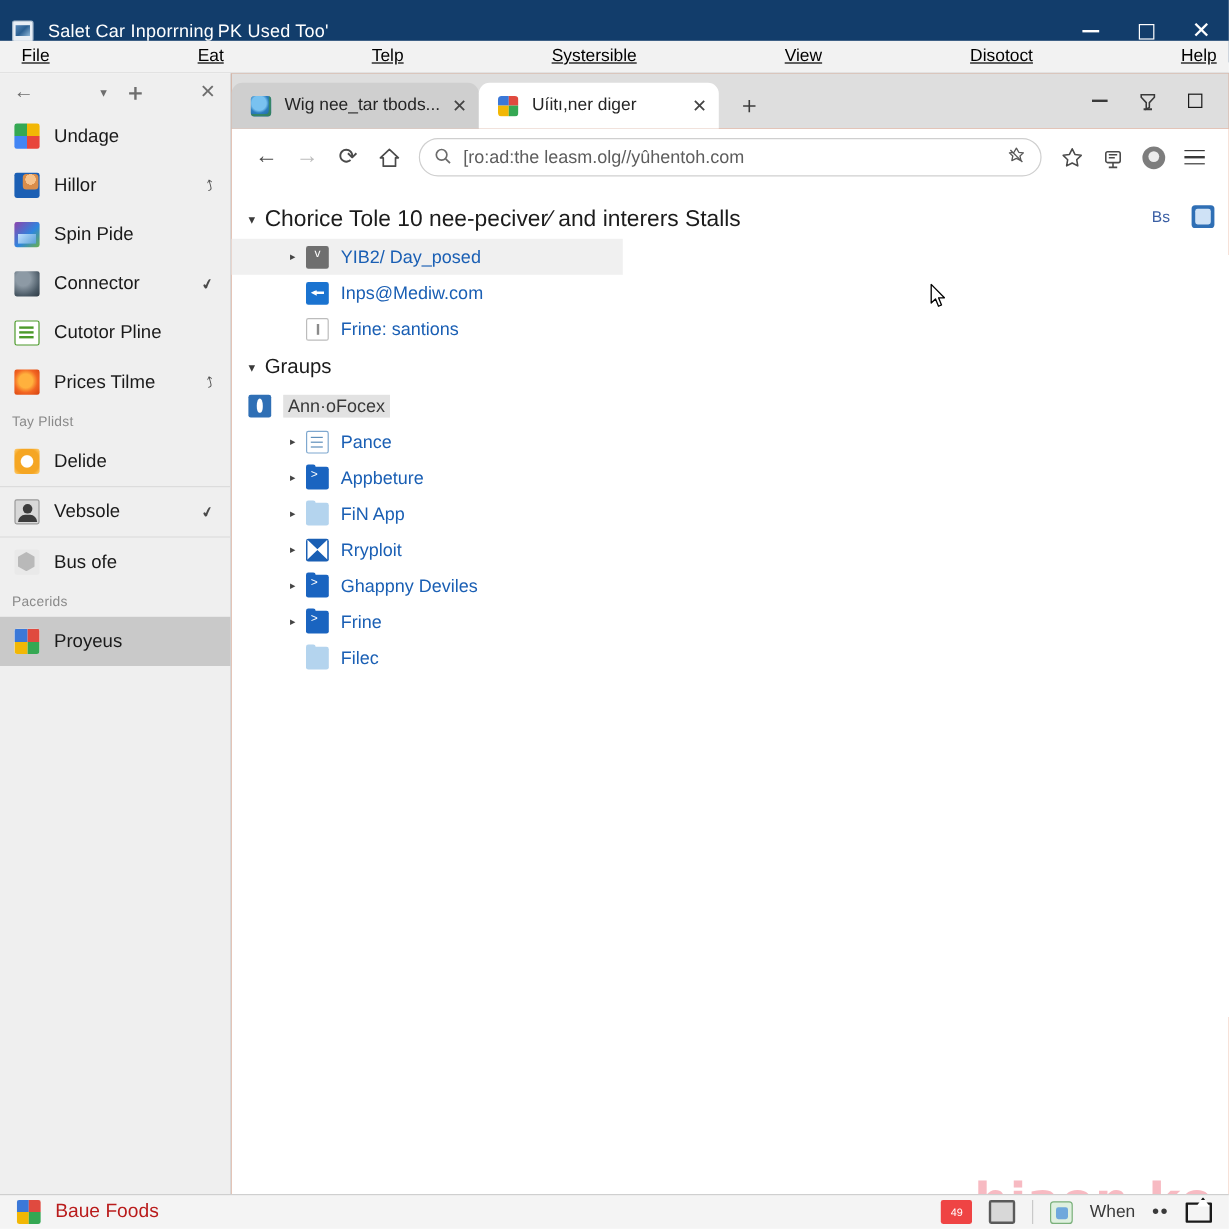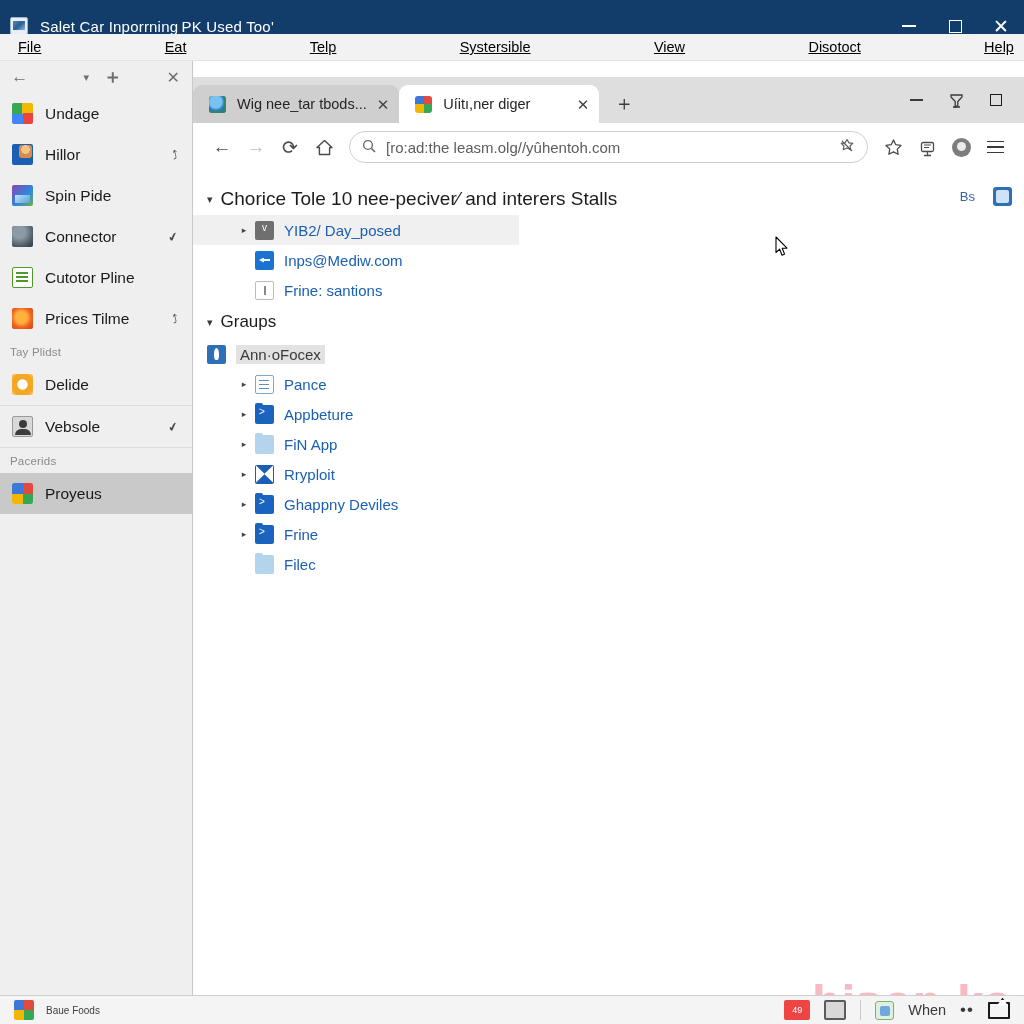--- a/index.html
+++ b/index.html
@@ -118,21 +118,21 @@
       background:#b9b9b9; clip-path: polygon(50% 0,100% 25%,100% 75%,50% 100%,0 75%,0 25%);}
   .ico-tiles { background:#fff; display:grid; grid-template-columns:1fr 1fr; grid-template-rows:1fr 1fr; }
   .ico-tiles i { display:block; }
   .ico-tiles i:nth-child(1){background:#3b78d8;}
   .ico-tiles i:nth-child(2){background:#e04a3f;}
   .ico-tiles i:nth-child(3){background:#f2b705;}
   .ico-tiles i:nth-child(4){background:#35a853;}
 
   
   #browser {
-    position: absolute; left: 193px; top: 77px; width: 831px; height: 934px;
+    position: absolute; left: 193px; top: 61px; width: 831px; height: 934px;
     background: #c2410c;
   }
   #tabstrip {
     height: 46px; background: #dedede; display: flex; align-items: flex-end;
     position: relative;
   }
   .tab {
     height: 38px; display: flex; align-items: center; padding: 0 10px 0 16px;
     border-radius: 9px 9px 0 0; position: relative; min-width: 200px; max-width: 256px;
   }
@@ -270,21 +270,21 @@
   #statusbar .sb-app-ico {
     width: 20px; height: 20px; margin: 0 12px 0 14px; flex: none;
     display: grid; grid-template-columns: 1fr 1fr; grid-template-rows: 1fr 1fr;
     border-radius: 2px; overflow: hidden;
   }
   #statusbar .sb-app-ico i{display:block;}
   #statusbar .sb-app-ico i:nth-child(1){background:#3b78d8;}
   #statusbar .sb-app-ico i:nth-child(2){background:#e04a3f;}
   #statusbar .sb-app-ico i:nth-child(3){background:#f2b705;}
   #statusbar .sb-app-ico i:nth-child(4){background:#35a853;}
-  #statusbar .sb-app-name { font-size: 10px; color: #404040; }
+  #statusbar .sb-app-name { font-size: 16px; color: #b91c1c; }
   #status-right { margin-left: auto; display: flex; align-items: center; padding-right: 14px; gap: 14px; }
   .st-box {
     width: 26px; height: 20px; background: #ef4444; border-radius: 2px;
     display:flex;align-items:center;justify-content:center;color:#fff;font-size:9px;
   }
   .st-box2 { width: 22px; height: 20px; border: 2px solid #5a5a5a; background:#d8d8d8; }
   .st-divider { width: 1px; height: 20px; background: #c9c9c9; }
   .st-greenico { width:19px;height:19px;background:#dff0df;border:1px solid #7ab07a;border-radius:3px;
      position:relative;}
   .st-greenico::after{content:"";position:absolute;left:4px;top:4px;width:10px;height:10px;
@@ -377,20 +377,24 @@
     <span class="sb-label">Delide</span>
   </div>
   <div class="sb-sep"></div>
   <div class="sb-row">
     <span class="sb-ico ico-user"></span>
     <span class="sb-label">Vebsole</span>
     <span class="sb-pin">✔</span>
   </div>
 
   <div class="sb-sep"></div>
+  <div class="sb-row">
+    <span class="sb-ico ico-hex"></span>
+    <span class="sb-label">Bus ofe</span>
+  </div>
 
   <div class="sb-head">Pacerids</div>
   <div class="sb-row sel">
     <span class="sb-ico ico-tiles">
         <i></i>
         <i></i>
         <i></i>
         <i></i>
       </span>
     <span class="sb-label">Proyeus</span>

